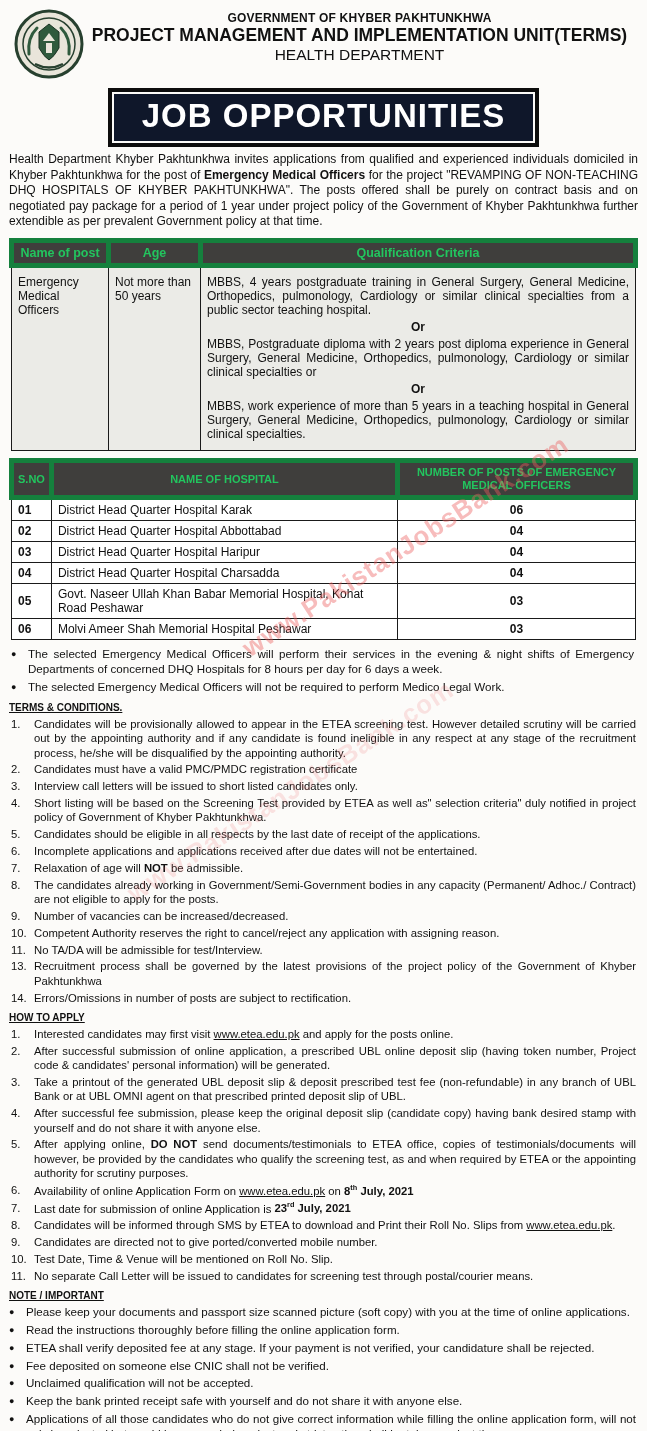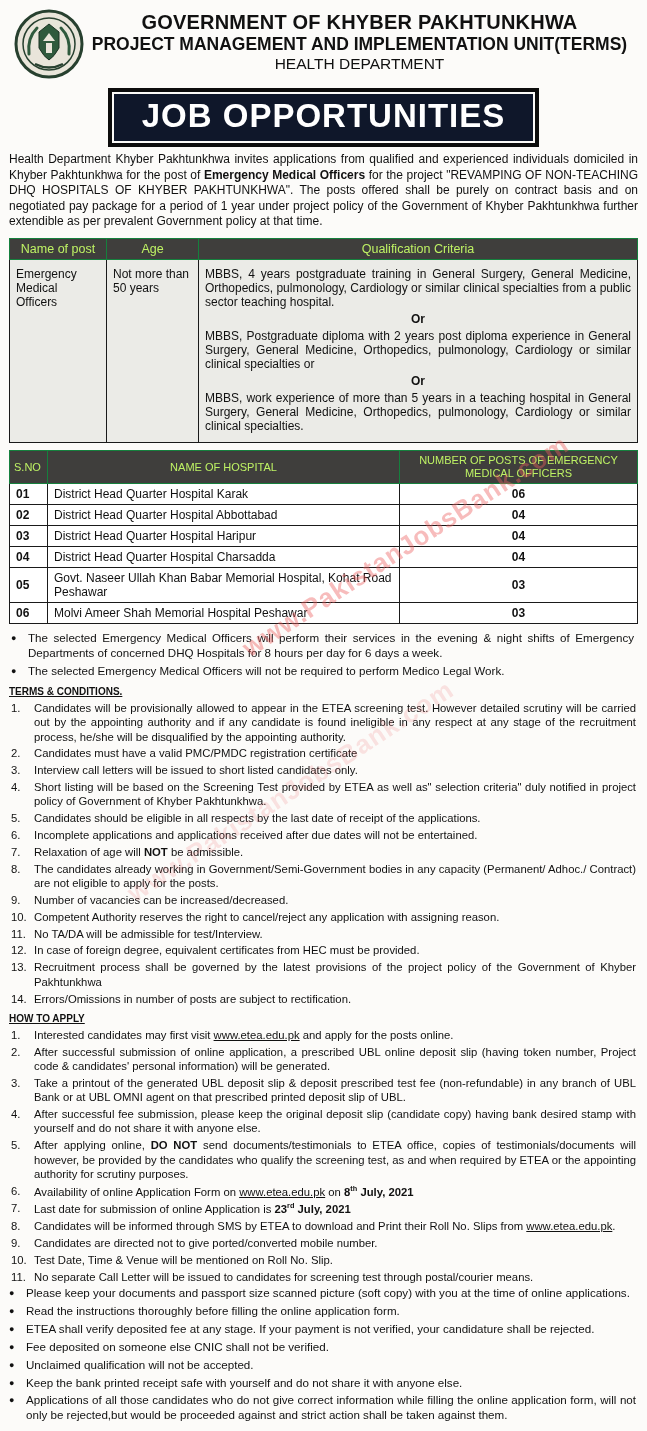--- a/index.html
+++ b/index.html
@@ -4,34 +4,34 @@
 <style>
   * { margin:0; padding:0; box-sizing:border-box; }
   html,body { background:#ffffff; }
   body { width:647px; font-family:"Liberation Sans", sans-serif; color:#111; }
   .page { position:relative; width:647px; min-height:1431px; background:#fcfbf9; overflow:hidden; padding:6px 9px 0; }
 
   
   .header { position:relative; min-height:80px; padding-top:2px; }
   .logo { position:absolute; left:4px; top:2px; width:72px; height:72px; }
   .header-titles { margin-left:72px; text-align:center; padding-top:3px; }
-  .h1 { font-size:20px; font-weight:bold; letter-spacing:.2px; }
+  .h1 { font-size:12px; font-weight:bold; letter-spacing:.2px; }
   .h2 { font-size:17.5px; font-weight:bold; }
   .h3 { font-size:15.5px; font-weight:normal; }
 
   .banner-wrap { text-align:center; margin:6px 0 9px; }
   .banner { display:inline-block; background:#0f172a; color:#fff; font-weight:bold;
             font-size:33px; letter-spacing:1px; padding:5px 30px 8px;
             box-shadow:0 0 0 2px #fcfbf9 inset, 0 0 0 4px #0d0d0d; }
 
   .intro { font-size:12px; line-height:1.3; text-align:justify; margin:2px 0 8px; }
 
   table { width:100%; border-collapse:collapse; }
   th, td { border:1px solid #1a1a1a; }
-  thead th { background:#3f3e3c; color:#bef264; font-weight:normal; border:1px solid #15803d; }
+  thead th { background:#3f3e3c; color:#22c55e; font-weight:bold; border:5px solid #15803d; }
 
   .posts-table { font-size:12px; }
   .posts-table thead th { font-size:12.5px; padding:3px 4px; }
   .posts-table td { background:#ebebe7; vertical-align:top; padding:7px 6px; }
   .c-post { width:97px; }
   .c-age  { width:92px; }
   .q-cell p { text-align:justify; margin-bottom:2px; }
   .q-cell .or { text-align:center; font-weight:bold; margin:3px 0; }
 
   .hosp-table { margin-top:7px; font-size:12px; }
@@ -229,24 +229,20 @@
       <div class="nrow">
         <span class="num">10.</span>
         <span class="txt">Competent Authority reserves the right to cancel/reject any application with assigning reason.</span>
       </div>
 
       <div class="nrow">
         <span class="num">11.</span>
         <span class="txt">No TA/DA will be admissible for test/Interview.</span>
       </div>
 
-      <div class="nrow">
-        <span class="num">12.</span>
-        <span class="txt">In case of foreign degree, equivalent certificates from HEC must be provided.</span>
-      </div>
 
       <div class="nrow">
         <span class="num">13.</span>
         <span class="txt">Recruitment process shall be governed by the latest provisions of the project policy of the Government of Khyber Pakhtunkhwa</span>
       </div>
 
       <div class="nrow">
         <span class="num">14.</span>
         <span class="txt">Errors/Omissions in number of posts are subject to rectification.</span>
       </div>
@@ -304,20 +300,21 @@
         <span class="num">10.</span>
         <span class="txt">Test Date, Time &amp; Venue will be mentioned on Roll No. Slip.</span>
       </div>
 
       <div class="nrow">
         <span class="num">11.</span>
         <span class="txt">No separate Call Letter will be issued to candidates for screening test through postal/courier means.</span>
       </div>
     </div>
 
+  <div class="sec-title">NOTE / IMPORTANT</div>
   <div class="bullist">
 
       <div class="brow">
         <span class="bul"></span>
         <span class="txt">Please keep your documents and passport size scanned picture (soft copy) with you at the time of online applications.</span>
       </div>
 
       <div class="brow">
         <span class="bul"></span>
         <span class="txt">Read the instructions thoroughly before filling the online application form.</span>

